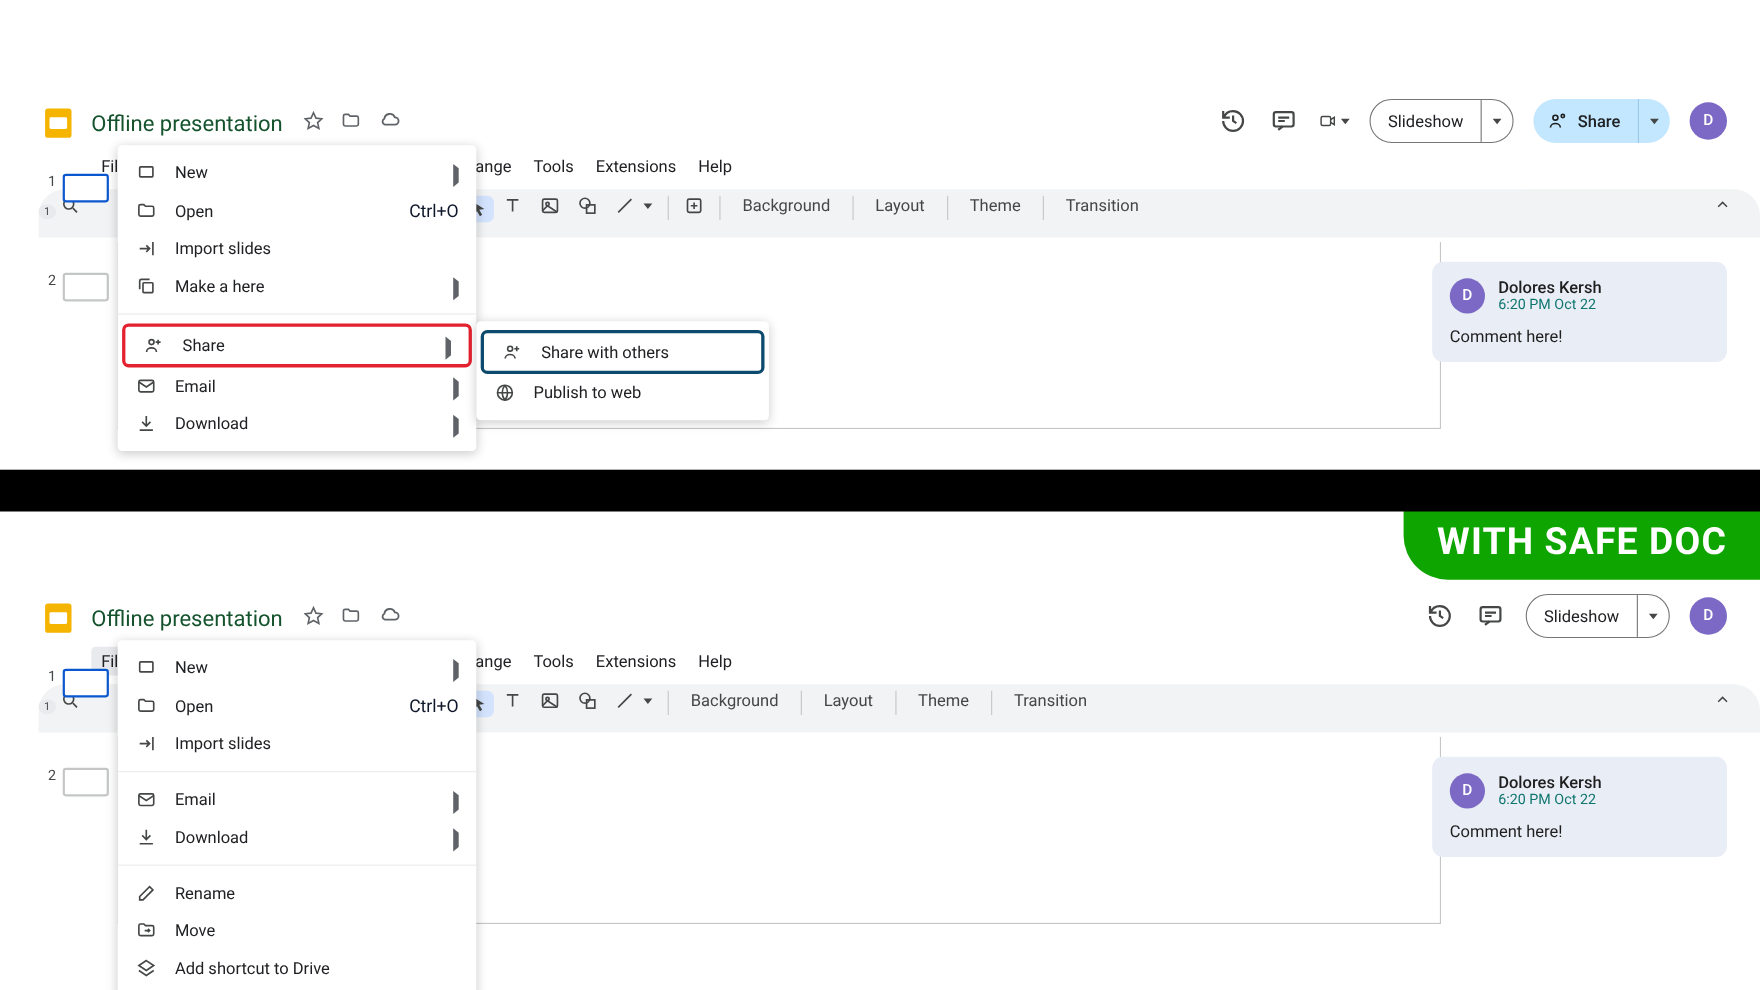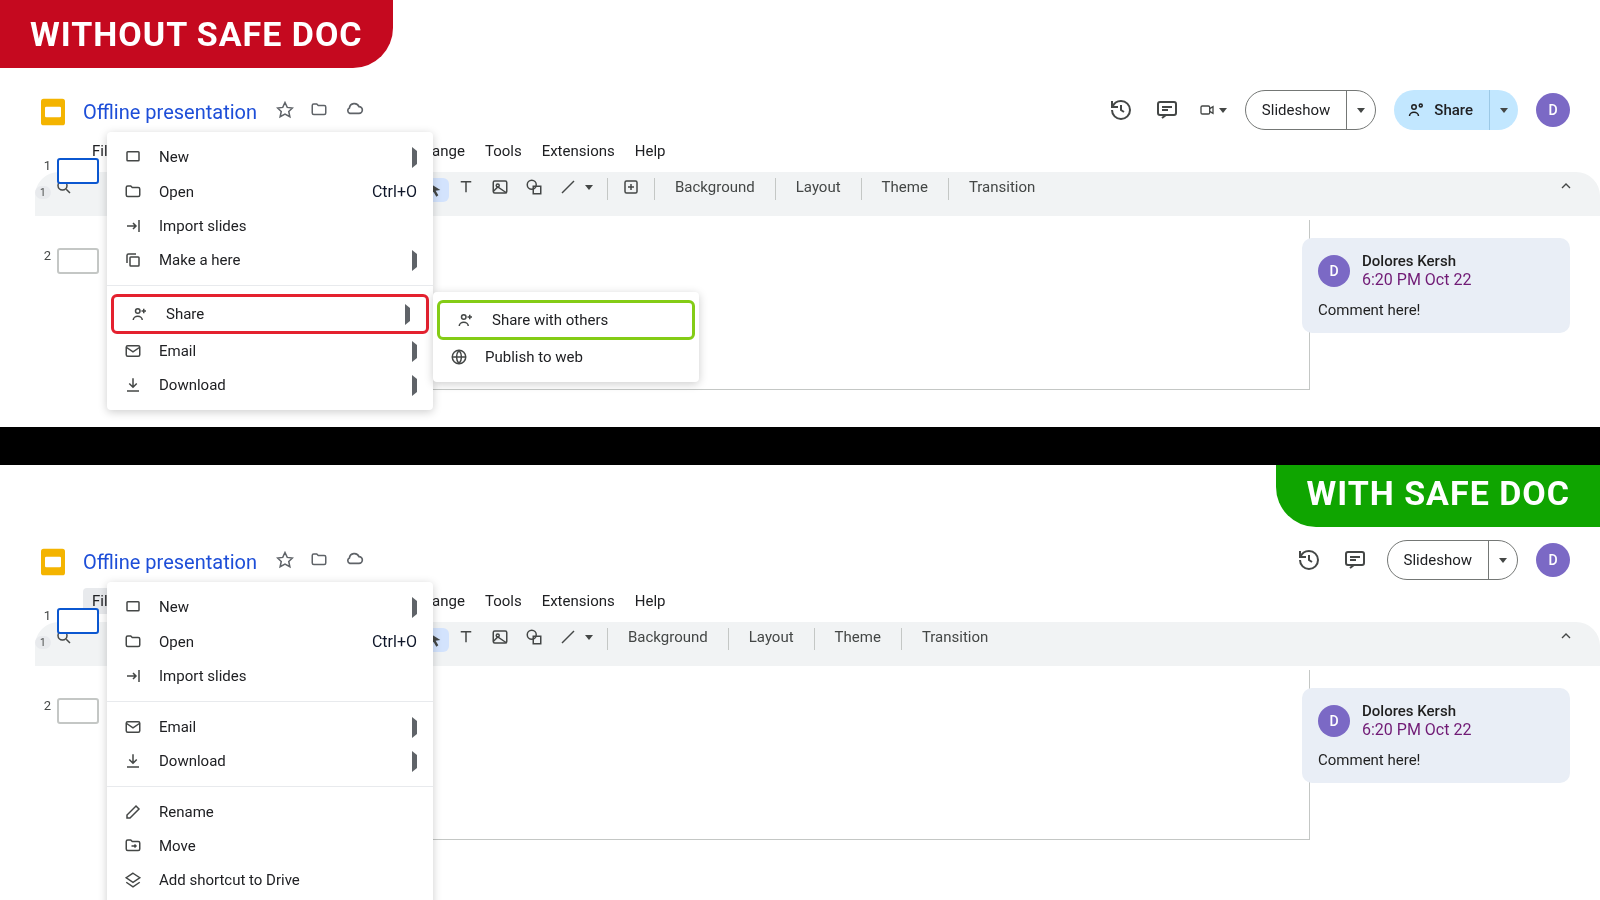--- a/index.html
+++ b/index.html
@@ -13,21 +13,21 @@
 .divider-bar{position:absolute;top:427px;left:0;width:100%;height:38px;background:#000}
 
 .panel{position:absolute;left:35px;right:0;height:300px}
 .panel-top{top:90px}
 .panel-bottom{top:540px}
 
 .hdr{display:flex;align-items:center;padding:4px 0}
 .doc-icon{width:36px;height:36px;margin-right:12px;display:flex;align-items:center;justify-content:center}
 .doc-icon svg{width:32px;height:32px}
 .title-area{flex:0 0 auto}
-.doc-title{font-size:20px;color:#1d4ed8}
+.doc-title{font-size:20px;color:#14532d}
 .title-icons{display:inline-flex;gap:16px;margin-left:16px;align-items:center}
 .title-icons span{color:#5f6368}
 .menubar{display:flex;gap:2px;margin-top:4px;margin-left:48px}
 .menubar span{padding:4px 9px;color:#202124;font-size:15px}
 .menubar span.active{background:#e8eaed;border-radius:4px}
 
 .hdr-right{position:absolute;right:30px;top:0;display:flex;align-items:center;gap:18px}
 .icon-btn{color:#444746;display:flex;align-items:center;justify-content:center;width:28px;height:28px}
 .slideshow-btn{display:flex;align-items:center;border:1px solid #747775;border-radius:20px;height:40px}
 .slideshow-main{padding:0 16px;font-size:15px}
@@ -51,47 +51,46 @@
 .canvas{position:absolute;left:72px;top:130px;right:290px;height:170px;background:#fff;border:1px solid #c4c7c5;border-top:none}
 
 .thumbs{position:absolute;left:0;top:66px;width:72px}
 .thumb-row{display:flex;align-items:flex-start;gap:6px;padding:2px 6px;margin-bottom:6px}
 .thumb-num{font-size:13px;color:#444746;width:10px;text-align:right}
 .thumb-box{width:42px;height:26px;border:2px solid #0b57d0;border-radius:3px;background:#fff}
 .thumb-box.inactive{border-color:#c4c7c5}
 .thumb-badge{position:absolute;left:0;font-size:10px;background:#e8eaed;border-radius:8px;padding:1px 5px;color:#444746}
 
 .menu{position:absolute;left:72px;top:42px;width:326px;background:#fff;box-shadow:0 2px 10px rgba(0,0,0,.2);border-radius:4px;padding:8px 0;z-index:10}
-.menu-item{display:flex;align-items:center;padding:8px 16px;gap:16px;font-size:15px;color:#202124}
+.menu-item{display:flex;align-items:flex-end;padding:8px 16px;gap:16px;font-size:15px;color:#202124}
 .menu-item .mi-icon{width:20px;color:#444746;display:flex;align-items:center;justify-content:center}
 .menu-item .mi-label{flex:1}
 .menu-item .mi-sc{color:#0f172a;font-size:16px}
 .menu-item .mi-arrow{color:#5f6368;font-size:11px}
 .menu-div{height:1px;background:#e8eaed;margin:8px 0}
 .menu-item.boxed{border:3px solid #e4212f;border-radius:6px;margin:0 4px}
 
 .submenu{position:absolute;left:398px;top:202px;width:266px;background:#fff;box-shadow:0 2px 10px rgba(0,0,0,.2);border-radius:4px;padding:8px 0;z-index:10}
-.submenu .menu-item.boxed2{border:3px solid #84cc16;border-radius:6px;margin:0 4px}
+.submenu .menu-item.boxed2{border:3px solid #0c4a6e;border-radius:6px;margin:0 4px}
 
 .comment-card{position:absolute;right:30px;top:148px;width:268px;background:#e9eef6;border-radius:10px;padding:14px 16px}
 .cc-head{display:flex;gap:12px;align-items:center;margin-bottom:12px}
 .cc-avatar{width:32px;height:32px;border-radius:50%;background:#7b69c5;color:#fff;display:flex;align-items:center;justify-content:center;font-weight:500;font-size:14px}
 .cc-name{font-size:15px;font-weight:500;color:#1f1f1f}
-.cc-time{font-size:16px;color:#701a75}
+.cc-time{font-size:13px;color:#0f766e}
 .cc-body{font-size:15px;color:#1f1f1f}
 
 .arrow-down{width:0;height:0;border-left:4px solid transparent;border-right:4px solid transparent;border-top:5px solid #444746}
 .arrow-right{width:0;height:0;border-top:4px solid transparent;border-bottom:4px solid transparent;border-left:5px solid #5f6368}
 </style>
 </head>
 <body>
 
 <div class="container">
 
-<div class="badge badge-red">WITHOUT SAFE DOC</div>
 <div class="badge badge-green">WITH SAFE DOC</div>
 <div class="divider-bar"></div>
 
 <div class="panel panel-top">
 
   <div class="hdr">
     <div class="doc-icon">
       <svg viewBox="0 0 24 24">
             <rect x="3" y="2" width="18" height="20" rx="2" fill="#f4b400"></rect>
             <rect x="6" y="8" width="12" height="8" rx="1" fill="#fff"></rect>

